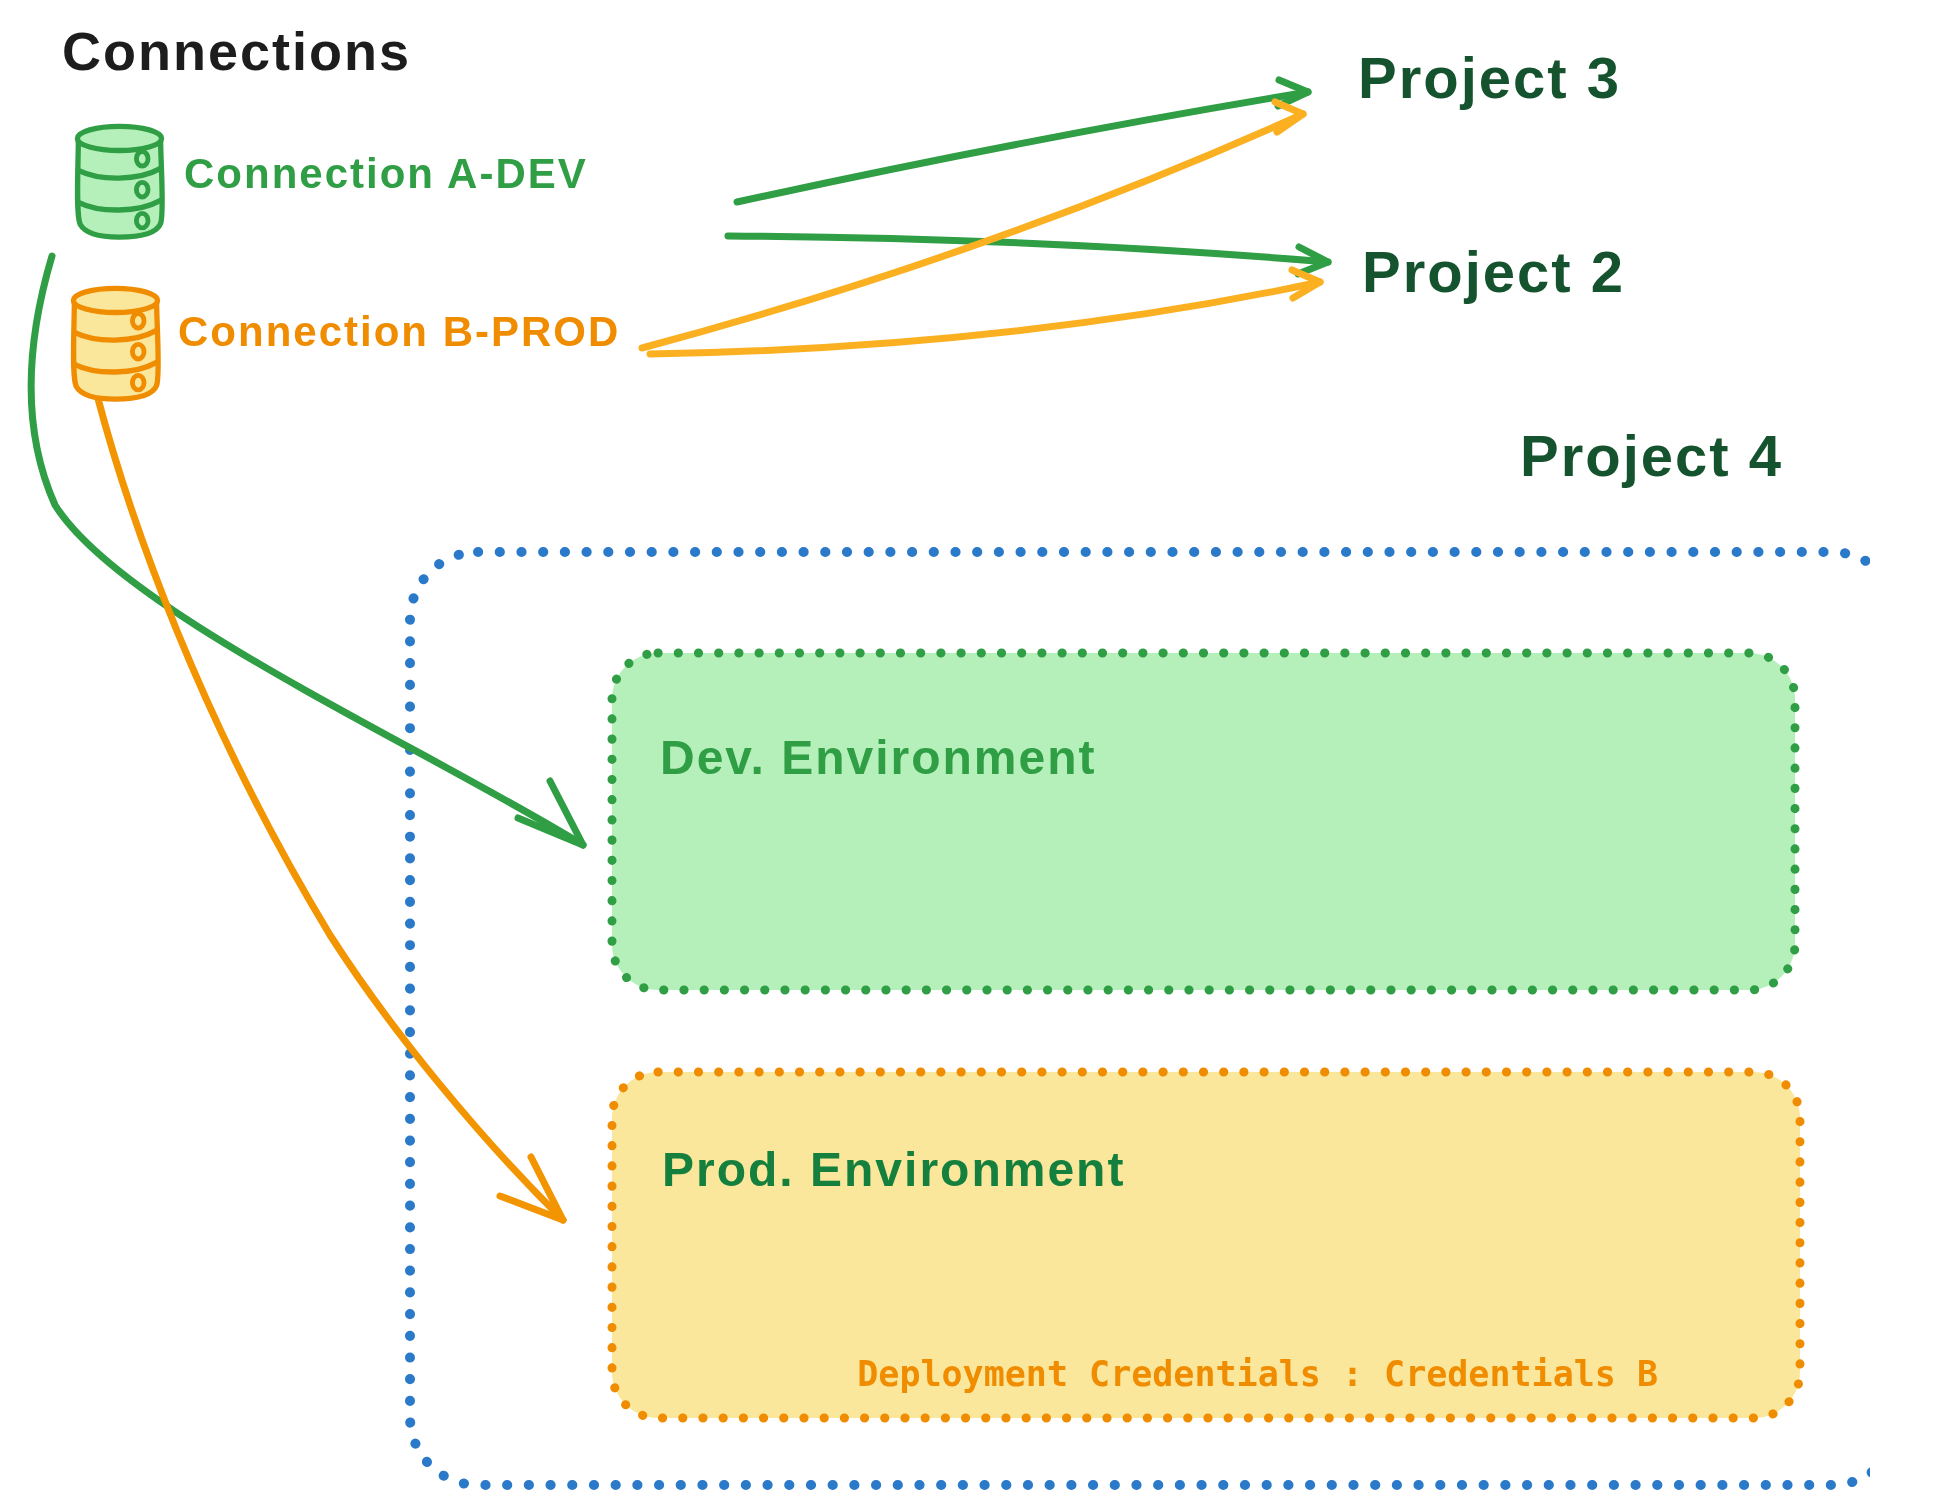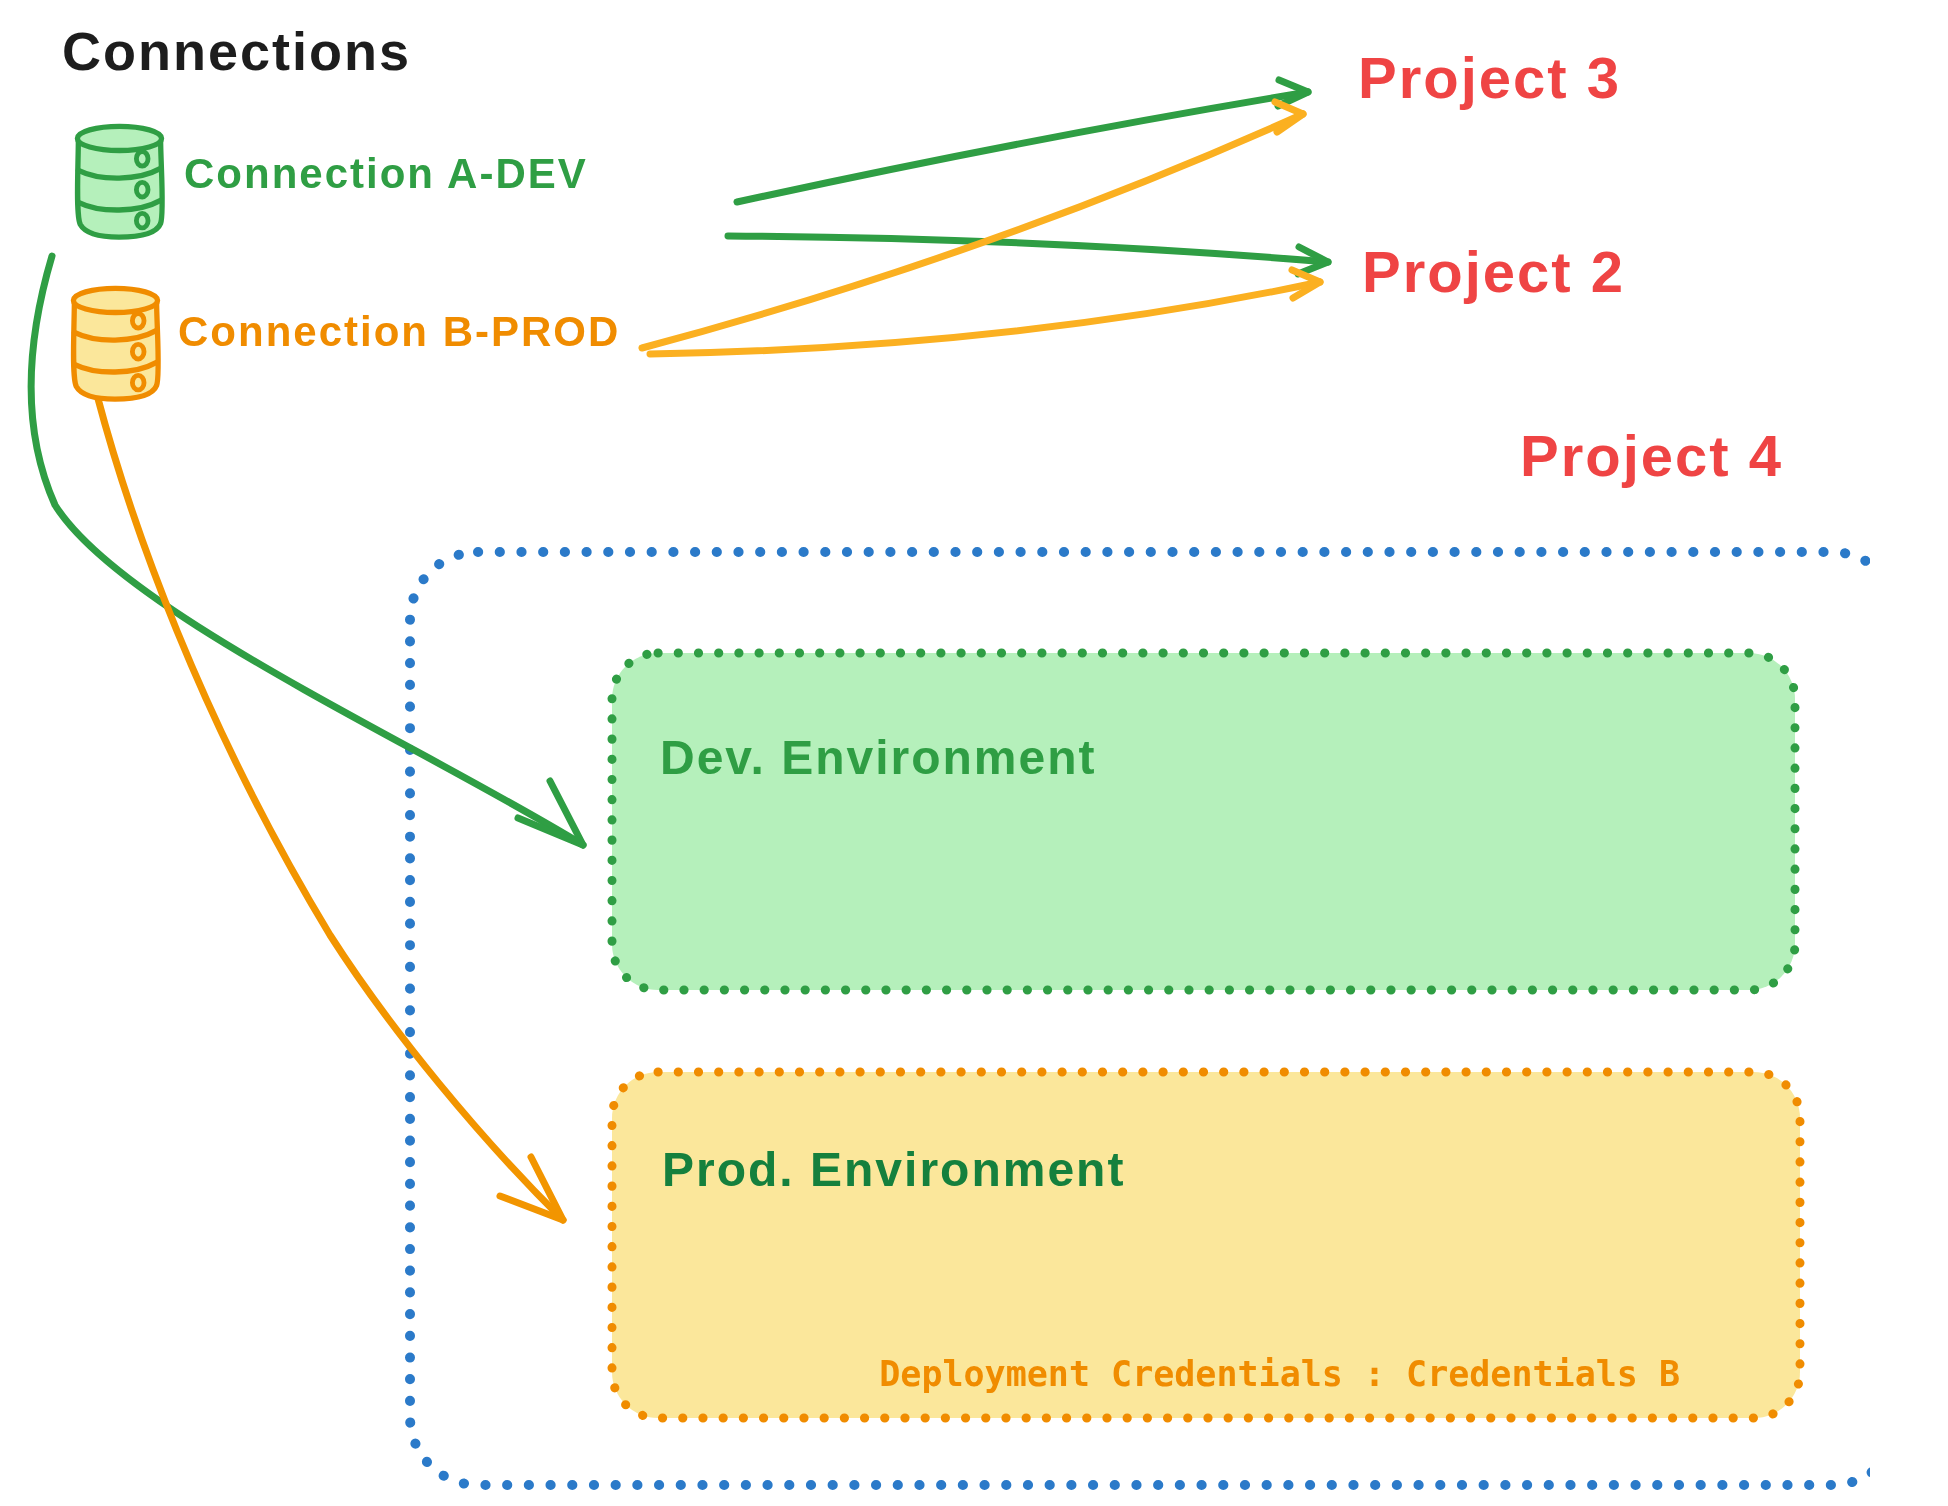--- a/index.html
+++ b/index.html
@@ -35,42 +35,42 @@
     font-weight: 700;
     letter-spacing: 2px;
   }
   .conn-label.dev  { left: 184px; top: 150px; color: #2f9e44; }
   .conn-label.prod { left: 178px; top: 308px; color: #f08c00; }
 
   .project-label {
     font-size: 58px;
     font-weight: 700;
     letter-spacing: 2px;
-    color: #ef4444;
+    color: #14532d;
   }
   .project-label.p3 { left: 1358px; top: 44px; }
   .project-label.p2 { left: 1362px; top: 238px; }
   .project-label.p1 { left: 1520px; top: 422px; }
 
   .env-title {
     font-size: 48px;
     font-weight: 700;
     letter-spacing: 2px;
     margin-top: 30px;
   }
   .env-title.dev  { left: 660px; top: 700px;  color: #2f9e44; }
   .env-title.prod { left: 662px; top: 1112px; color: #15803d; }
 
   .cred-line {
     font-family: "DejaVu Sans Mono", monospace;
     font-size: 35px;
     font-weight: 700;
   }
   .cred-line.dev  { right: 203px; top: 908px;  color: #2f9e44; }
-  .cred-line.prod { right: 190px; top: 1354px; color: #f08c00; }
+  .cred-line.prod { right: 212px; top: 1354px; color: #f08c00; }
 </style>
 </head>
 <body>
 
 <div id="canvas">
 
   <svg id="diagram-svg" viewBox="0 0 1948 1506">
 
     <rect x="410" y="552" width="1490" height="933" rx="68" ry="68" fill="none" stroke="#2b7ac9" stroke-width="10" stroke-dasharray="0.2 21.5" stroke-linecap="round"></rect>
 

